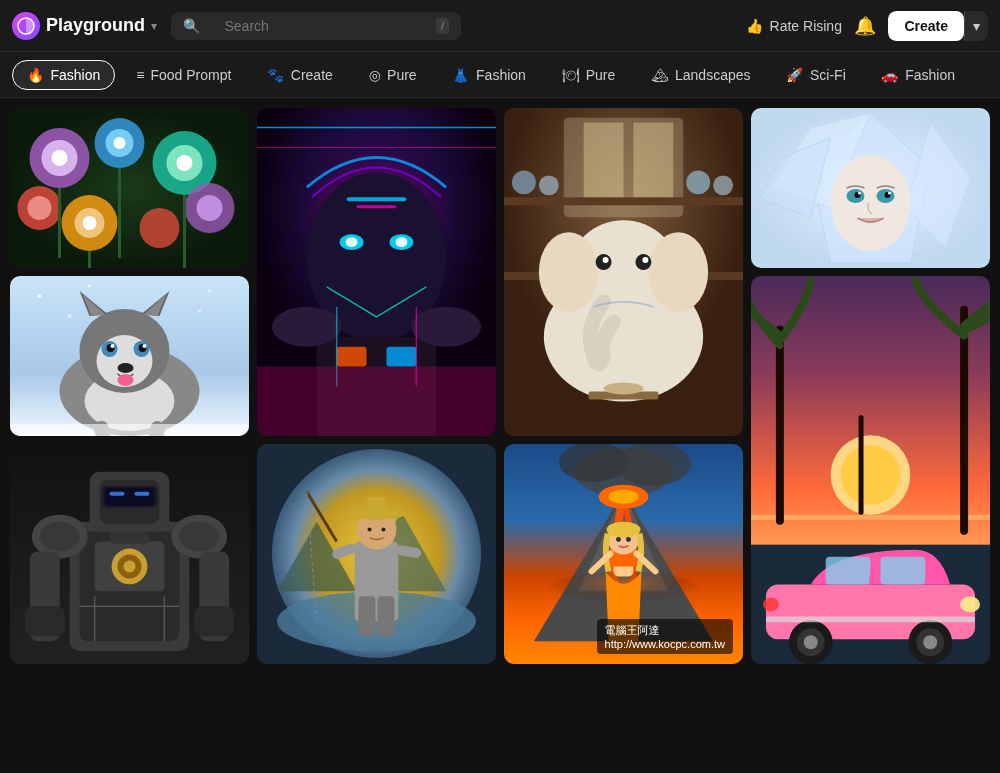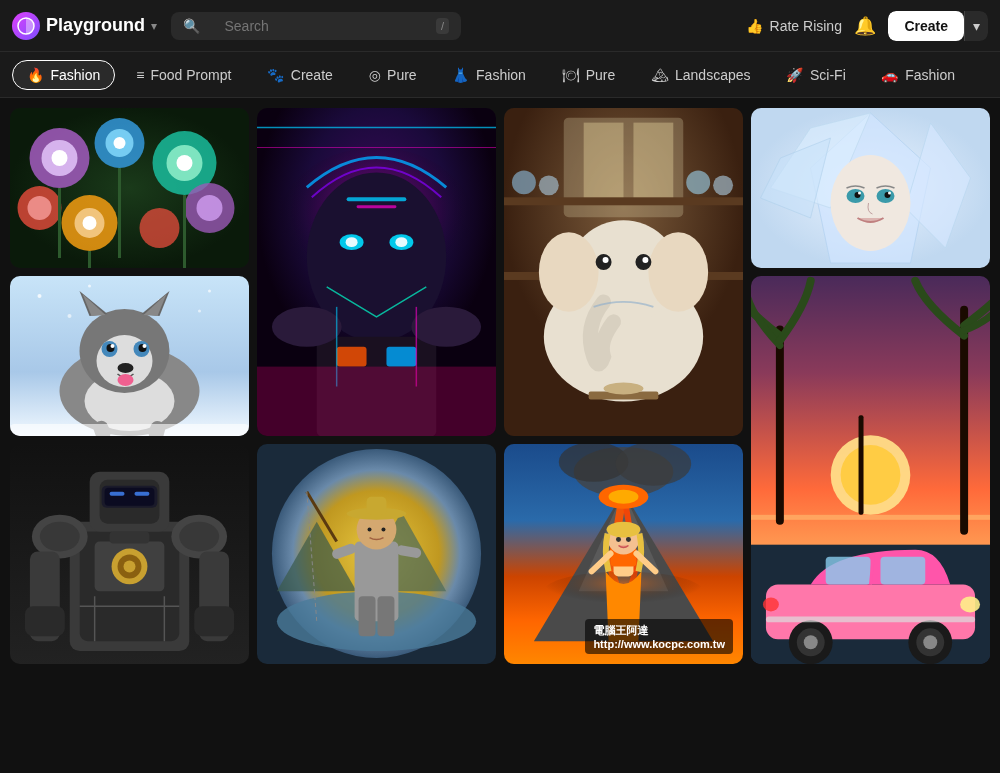--- a/index.html
+++ b/index.html
@@ -183,21 +183,20 @@
       gap: 8px;
       height: calc(773px - 52px - 46px);
       overflow: hidden;
     }
 
     .grid-item {
       border-radius: 10px;
       overflow: hidden;
       position: relative;
       cursor: pointer;
-      font-weight: bold;
     }
 
     
     .item-1 { grid-column: 1; grid-row: 1; height: 160px; }
     .item-2 { grid-column: 2; grid-row: 1 / 3; height: 100%; }
     .item-3 { grid-column: 3; grid-row: 1 / 3; height: 100%; }
     .item-4 { grid-column: 4; grid-row: 1; height: 160px; }
 
     
     .item-5 { grid-column: 1; grid-row: 2; height: 160px; }

